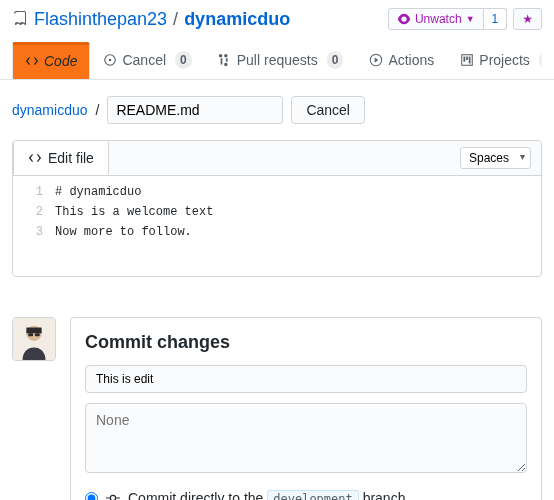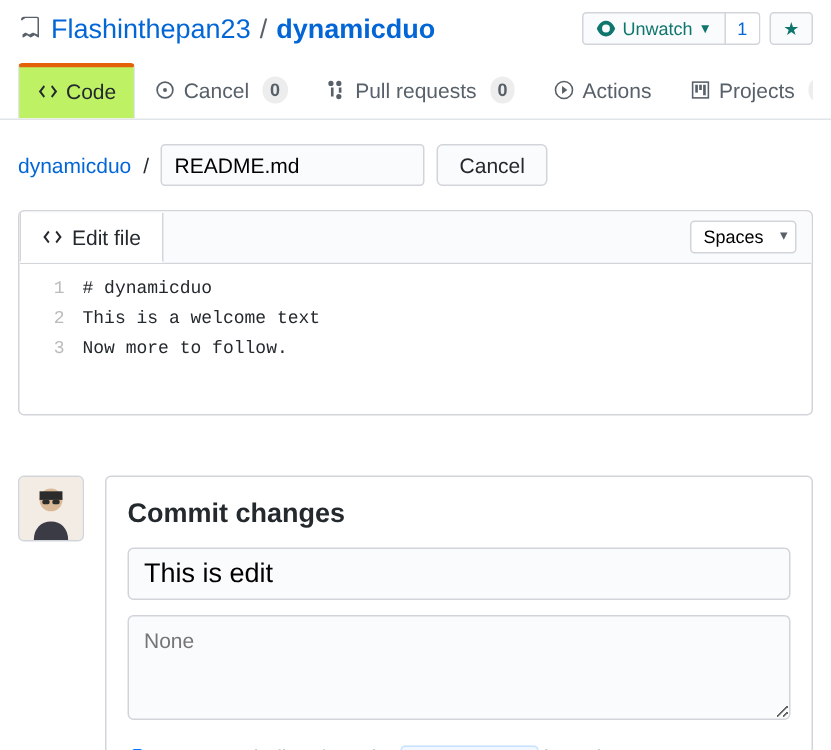--- a/index.html
+++ b/index.html
@@ -8,27 +8,27 @@
 .row { display:flex; align-items:center; }
 .icon { display:inline-flex; align-items:center; justify-content:center; }
 .icon svg { fill:currentColor; }
 .pill { display:inline-block; min-width:16px; padding:0 5px; font-size:12px; font-weight:600; line-height:18px; text-align:center; border-radius:9px; background:rgba(27,31,35,.08); color:#586069; margin-left:4px; }
 
 .repohead { padding:8px 12px 0 12px; border-bottom:1px solid #e1e4e8; }
 .repohead .title { display:flex; align-items:center; gap:6px; font-size:18px; color:#586069; }
 .repohead .title a { font-weight:400; }
 .repohead .title .name { font-weight:600; }
 .actions { margin-left:auto; display:flex; align-items:center; gap:6px; }
-.btn-sm { font-size:12px; padding:3px 8px; border:1px solid #d1d5da; background:#fafbfc; border-radius:3px; color:#0f766e; display:flex; align-items:center; gap:4px; }
+.btn-sm { font-size:12px; padding:3px 8px; border:1px solid #d1d5da; background:#fafbfc; border-radius:3px; color:#a21caf; display:flex; align-items:center; gap:4px; }
 .social-count { font-size:12px; padding:3px 8px; border:1px solid #d1d5da; border-left:0; border-radius:0 3px 3px 0; background:#fff; }
 .btn-sm.left { border-radius:3px 0 0 3px; }
 
 .reponav { display:flex; gap:0; margin-top:12px; overflow:hidden; }
 .reponav-item { display:flex; align-items:center; gap:5px; padding:8px 12px 10px; font-size:14px; color:#586069; border:1px solid transparent; border-bottom:0; white-space:nowrap; }
-.reponav-item.selected { color:#24292e; border-color:#e36209 #e1e4e8 transparent; border-top-width:3px; border-radius:3px 3px 0 0; background:#bef264; }
+.reponav-item.selected { color:#24292e; border-color:#e36209 #e1e4e8 transparent; border-top-width:3px; border-radius:3px 3px 0 0; background:#f97316;font-style:italic; }
 
 .main { padding:16px 12px; }
 .breadcrumb { display:flex; align-items:center; gap:8px; margin-bottom:16px; }
 .filename-input { width:176px; padding:5px 8px; font-size:14px; border:1px solid #d1d5da; border-radius:3px; background:#fafbfc; }
 .btn { font-size:14px; padding:5px 14px; border:1px solid #d1d5da; background:#fafbfc; border-radius:4px; color:#24292e; }
 
 .file-editor { border:1px solid #d1d5da; border-radius:4px; }
 .edittabs { display:flex; align-items:center; background:#fafbfc; border-bottom:1px solid #d1d5da; border-radius:4px 4px 0 0; }
 .edittab { padding:8px 14px; font-size:14px; color:#586069; display:flex; align-items:center; gap:6px; }
 .edittab.selected { background:#fff; border:1px solid #d1d5da; border-top:0; border-bottom-color:#fff; margin-bottom:-1px; color:#24292e; }
@@ -39,21 +39,21 @@
 
 .code-area { display:flex; font-family:SFMono-Regular,Consolas,"Liberation Mono",Menlo,monospace; font-size:12px; line-height:20px; min-height:100px; }
 .gutter { width:38px; text-align:right; color:#babbbc; padding:6px 8px 0 0; user-select:none; }
 .codelines { padding:6px 8px 0 4px; }
 
 .commit-section { display:flex; gap:14px; margin-top:40px; }
 .avatar { width:44px; height:44px; border:1px solid #d1d5da; border-radius:4px; background:#f6f8fa; display:flex; align-items:center; justify-content:center; flex-shrink:0; overflow:hidden; }
 .avatar svg { width:44px; height:44px; }
 .commit-box { flex:1; border:1px solid #d1d5da; border-radius:4px; padding:14px 14px 14px 14px; background:#fff; position:relative; }
 .commit-box h3 { font-size:18px; font-weight:600; margin-bottom:12px; }
-.input-full { width:100%; padding:6px 10px; font-size:18px; border:1px solid #d1d5da; border-radius:4px; background:#fafbfc; margin-bottom:10px; }
+.input-full { width:100%; padding:6px 10px; font-size:12px; border:1px solid #d1d5da; border-radius:4px; background:#fafbfc; margin-bottom:10px; }
 .textarea-full { width:100%; padding:8px 10px; font-size:14px; border:1px solid #d1d5da; border-radius:4px; background:#fafbfc; min-height:70px; color:#6a737d; resize:vertical; font-family:inherit; }
 .radio-row { display:flex; align-items:center; gap:8px; font-size:14px; margin:14px 0 0 0; }
 .branch-code { font-family:SFMono-Regular,Consolas,Menlo,monospace; font-size:12px; background:#f1f8ff; border:1px solid #c8e1ff; border-radius:3px; padding:1px 5px; color:#586069; }
 </style>
 </head>
 <body>
 
 <div class="repohead">
   <div class="title">
     <span class="icon">

